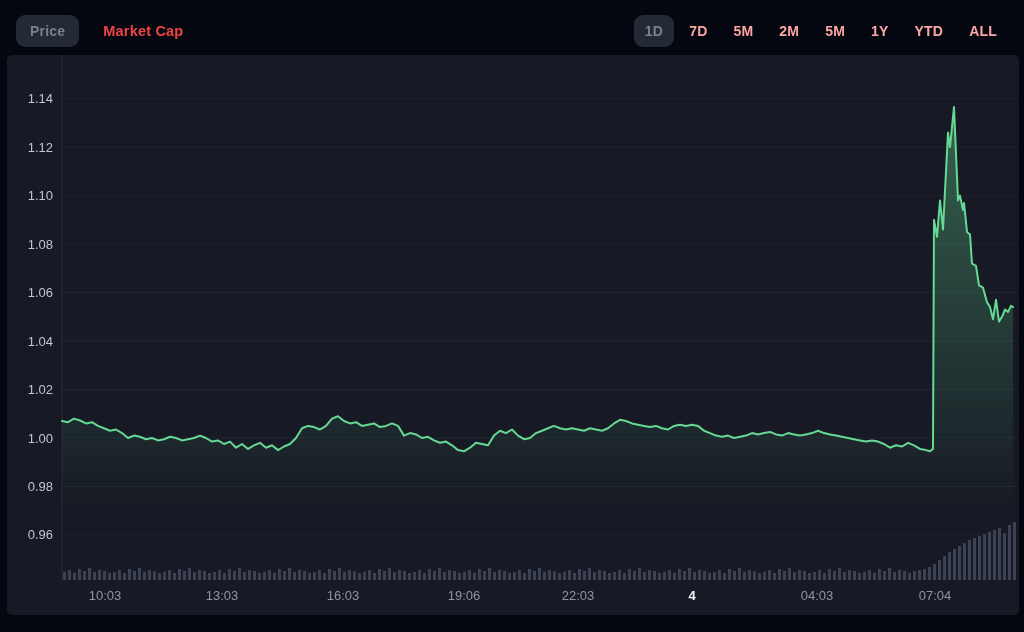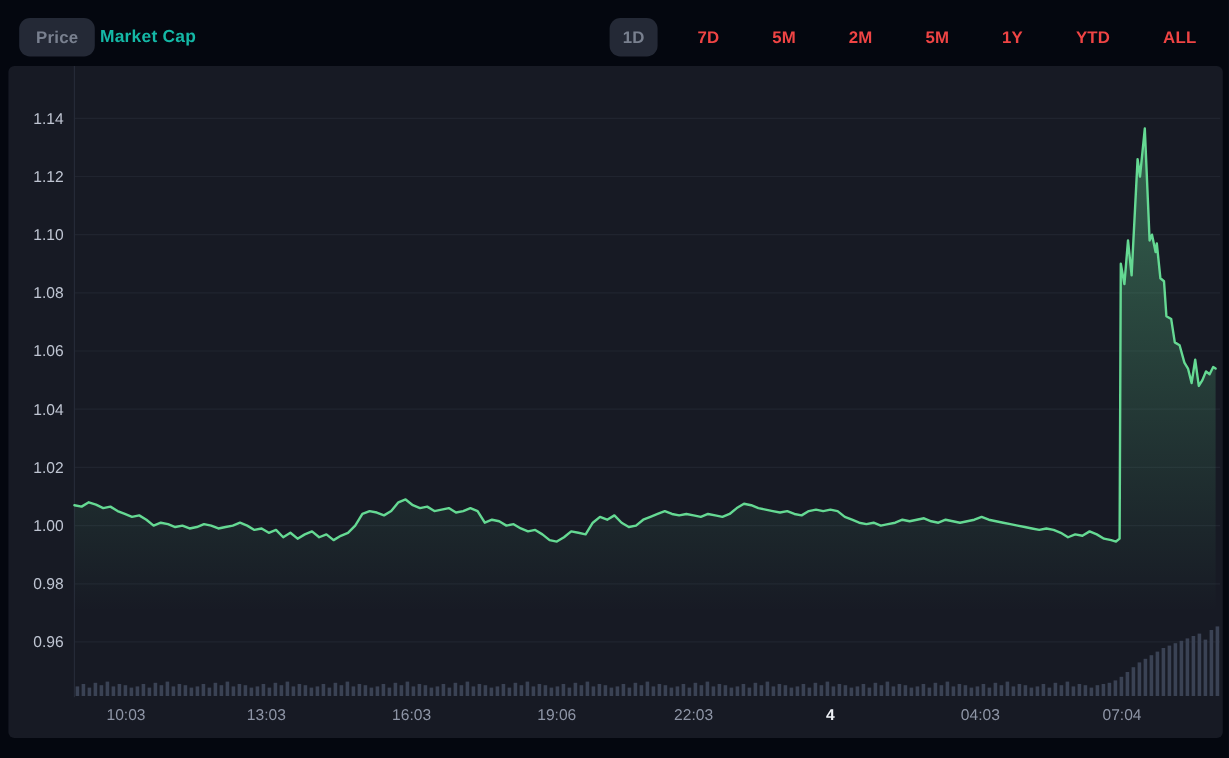--- a/index.html
+++ b/index.html
@@ -7,39 +7,39 @@
   body {
     background:#04070f;
     font-family:"Liberation Sans", sans-serif;
     -webkit-font-smoothing:antialiased;
   }
   .toolbar {
     height:55px;
     display:flex; align-items:center; justify-content:space-between;
     padding:6px 16px 0 16px;
   }
-  .toolbar-left { display:flex; align-items:center; }
-  .toolbar-right { display:flex; align-items:center; gap:22px; }
+  .toolbar-left { display:flex; align-items:center; gap:20px; }
+  .toolbar-right { display:flex; align-items:center; gap:4px; }
   .pill-btn {
     border:none; cursor:pointer;
     background:#242936; color:#79808f;
     font-family:"Liberation Sans", sans-serif;
     font-size:14px; font-weight:700;
     padding:8px 14px; border-radius:9px;
     letter-spacing:.2px;
   }
   .plain-btn {
     border:none; cursor:pointer; background:transparent;
-    color:#14b8a6; font-family:"Liberation Sans", sans-serif;
+    color:#ef4444; font-family:"Liberation Sans", sans-serif;
     font-size:14.5px; font-weight:700; letter-spacing:.2px;
     padding:8px 4px;
   }
   .range-btn {
     border:none; cursor:pointer; background:transparent;
-    color:#ef4444; font-family:"Liberation Sans", sans-serif;
+    color:#fca5a5; font-family:"Liberation Sans", sans-serif;
     font-size:14px; font-weight:700; letter-spacing:.2px;
     padding:8px 11px; border-radius:9px;
   }
   .range-btn.selected { background:#242936; color:#79808f; }
   .chart-panel {
     position:relative;
     margin:0 7px; width:1012px; height:560px;
     background:#171a24; border-radius:5px;
     overflow:hidden;
   }

